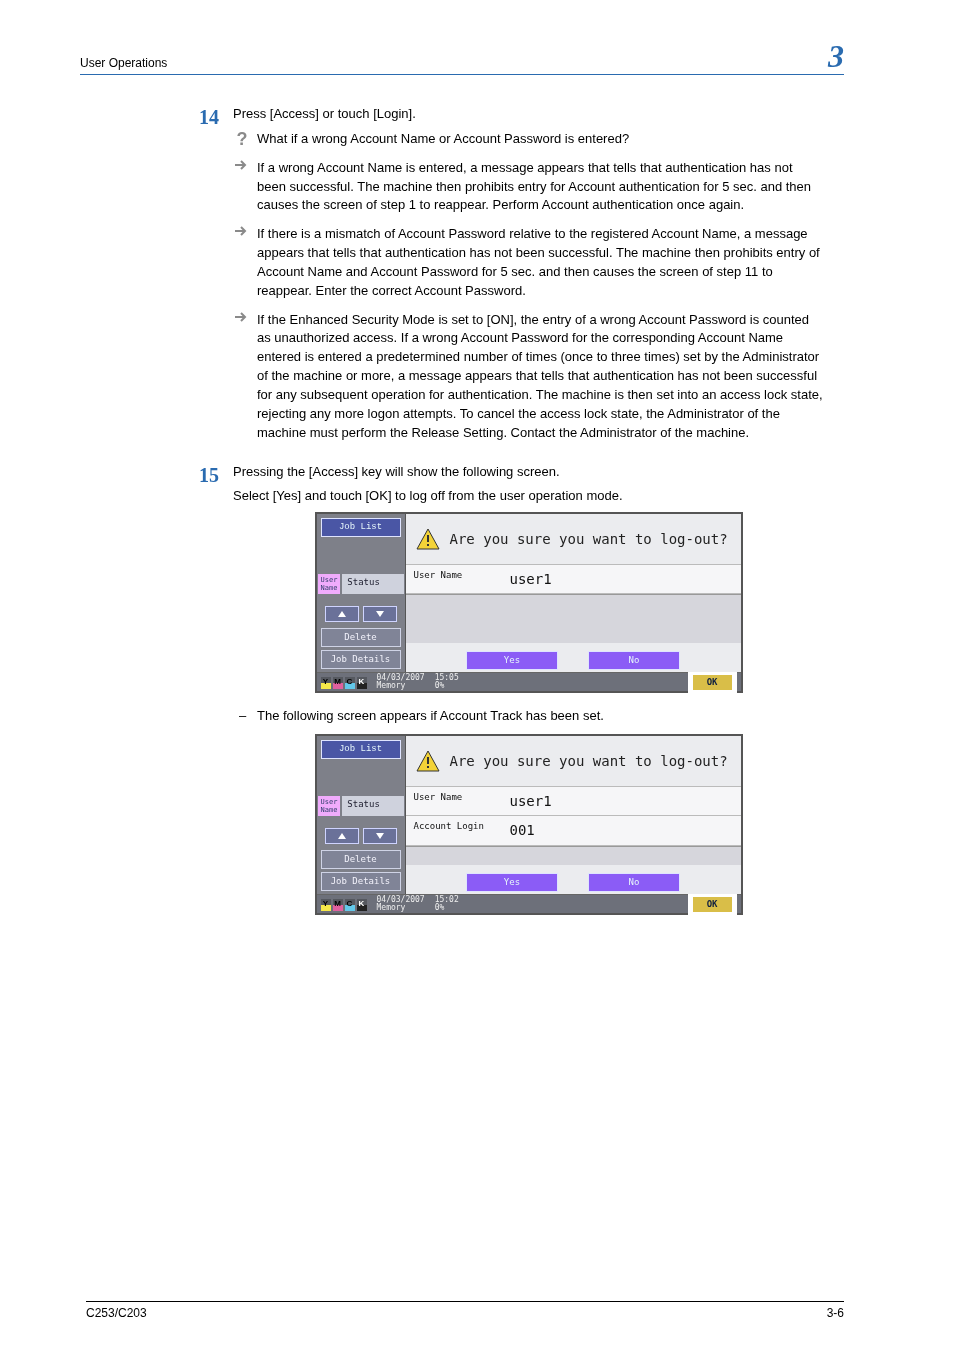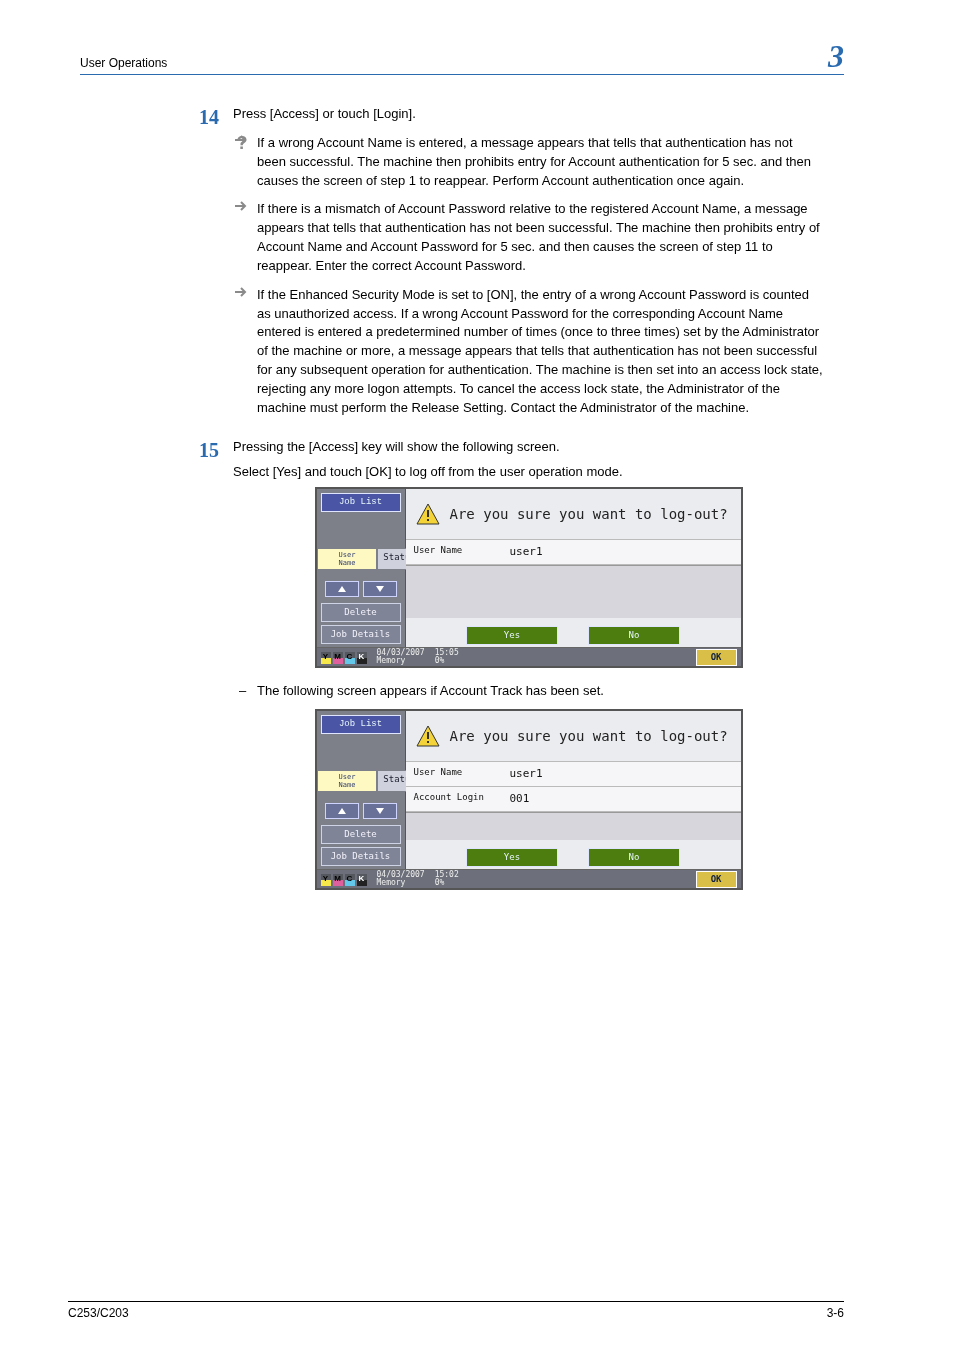--- a/index.html
+++ b/index.html
@@ -131,25 +131,25 @@
     font-size: 9px;
     text-align: center;
     padding: 2px 0;
   }
   .status-row {
     display: flex;
     align-items: stretch;
     margin-top: 36px;
   }
   .status-left {
-    background: #fef9c3;
+    background: #f0abfc;
     color: #34406f;
     font-size: 7px;
     line-height: 8px;
-    padding: 2px 21px;
+    padding: 2px 3px;
     border: 1px solid #7e8089;
     flex: 0 0 auto;
   }
   .status-right {
     background: #cfd2dd;
     color: #1d1d2e;
     font-size: 9px;
     padding: 2px 5px;
     border: 1px solid #7e8089;
     flex: 1;
@@ -209,38 +209,38 @@
   }
   .field-row:last-child { border-bottom: none; }
   .field-label {
     width: 80px;
     padding: 4px 8px;
     font-size: 9px;
     color: #111;
   }
   .field-value {
     padding: 4px 8px;
-    font-size: 11px;
+    font-size: 14px;
     color: #111;
     text-align: center;
   }
   .big-blank {
     flex: 1;
     background: #d6d6dc;
     border-top: 1px solid #999;
   }
   .yes-no-row {
     display: flex;
     justify-content: center;
     gap: 30px;
     padding: 8px 0 2px 0;
   }
   .pill-btn {
     width: 90px;
-    background: #4d7c0f;
+    background: #8b5cf6;
     border: 1px solid #dfe4ff;
     color: #e6f6fb;
     font-size: 9px;
     text-align: center;
     padding: 2px 0;
   }
 
   .bottom-bar {
     display: flex;
     align-items: stretch;
@@ -282,30 +282,30 @@
     padding: 1px 4px;
     color:#eee; font-size:8px; line-height:8px;
     display:flex; flex-direction:column; justify-content:center;
   }
   .ok-cell {
     margin-left:auto;
     display:flex; align-items:center; padding:0 4px;
   }
   .ok-btn {
     background:#d9be48;
-    border:1px solid #ffffff;
+    border:5px solid #ffffff;
     color:#102040;
     font-size:9px;
     padding:1px 14px;
     font-weight:bold;
   }
 
   .footer {
     position: absolute;
-    left: 68px; right: 80px; bottom: 30px;
+    left: 86px; right: 80px; bottom: 30px;
     border-top: 1px solid #000;
     display: flex;
     justify-content: space-between;
     font-size: 12px;
     padding-top: 4px;
   }
 </style>
 </head>
 <body>
 
@@ -318,20 +318,21 @@
 
   <div class="content">
 
     <div class="step">
       <div class="step-num">14</div>
       <div class="step-body">
         <p>Press [Access] or touch [Login].</p>
         <ul class="bullet-list">
           <li>
             <span class="q-icon">?</span>
+            <span>What if a wrong Account Name or Account Password is entered?</span>
           </li>
           <li>
             <span class="arrow-icon">
               <svg width="14" height="12" viewBox="0 0 14 12">
                   <path d="M0 6 H10 M6 2 L10 6 L6 10" stroke="#8a8a8a" stroke-width="2" fill="none"></path>
                 </svg>
             </span>
             <span>If a wrong Account Name is entered, a message appears that tells that authentication has not been successful. The machine then prohibits entry for Account authentication for 5 sec. and then causes the screen of step 1 to reappear. Perform Account authentication once again.</span>
           </li>
           <li>

